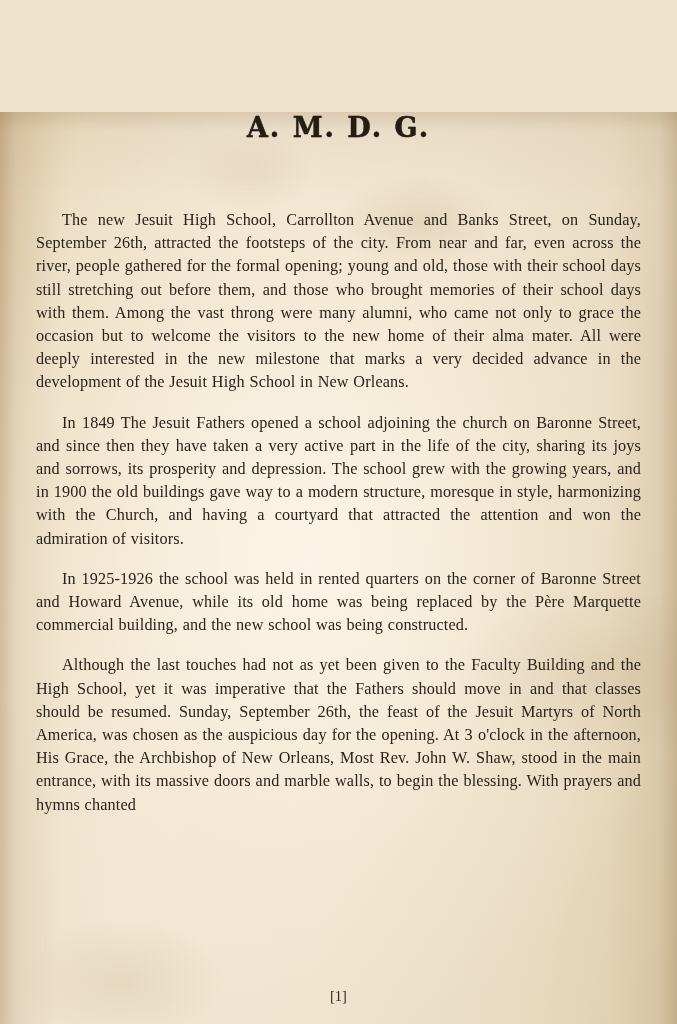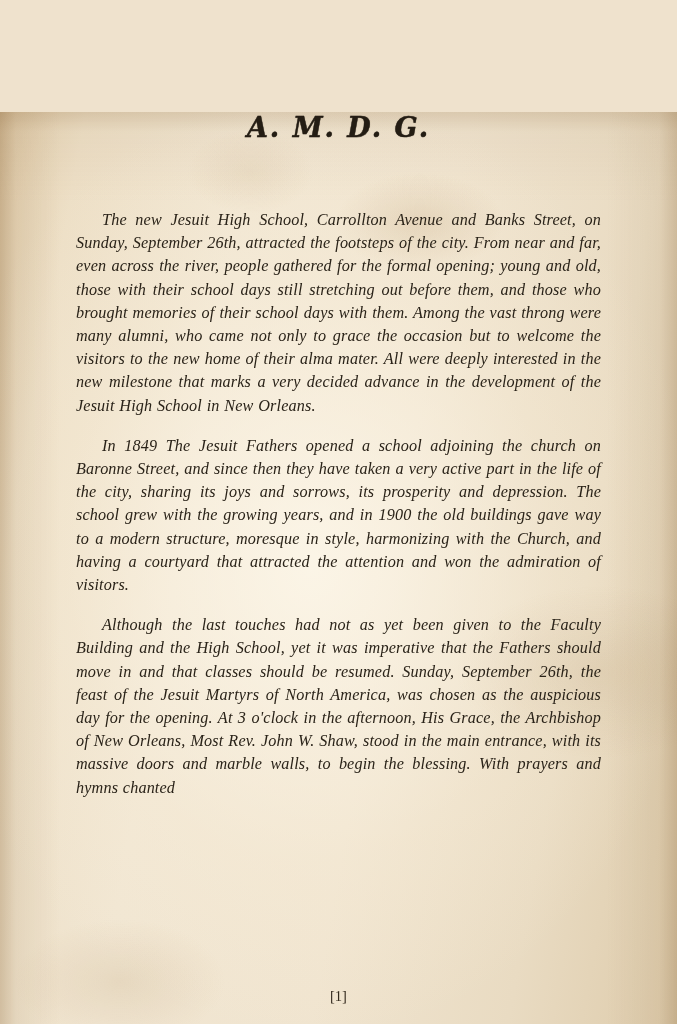--- a/index.html
+++ b/index.html
@@ -45,22 +45,21 @@
     background:
       radial-gradient(ellipse 120px 70px at 420px 110px, rgba(189,160,118,0.20), rgba(0,0,0,0) 70%),
       radial-gradient(ellipse 150px 90px at 120px 870px, rgba(189,160,118,0.16), rgba(0,0,0,0) 70%),
       radial-gradient(ellipse 200px 120px at 600px 560px, rgba(176,146,104,0.14), rgba(0,0,0,0) 72%),
       radial-gradient(ellipse 90px 60px at 250px 60px, rgba(200,175,135,0.14), rgba(0,0,0,0) 70%);
     mix-blend-mode: multiply;
   }
   .content {
     position: relative;
     z-index: 3;
-    padding: 0 76px;
-    font-style: italic;
+    padding: 0 36px;
   }
   .heading {
     text-align: center;
     margin: 112px 0 0 0;
     font-family: "DejaVu Serif", serif;
     font-weight: bold;
     font-size: 27px;
     letter-spacing: 2px;
     color: #241d14;
     text-shadow: 0 0 1px rgba(40,30,18,0.5);
@@ -97,19 +96,20 @@
 <body>
 
 <div class="page">
   <div class="content">
 
     <h1 class="heading">A. M. D. G.</h1>
 
     <div class="body-text">
       <p class="para">The new Jesuit High School, Carrollton Avenue and Banks Street, on Sunday, September 26th, attracted the footsteps of the city.   From near and far, even across the river, people gathered for the formal opening; young and old, those with their school days still stretching out before them, and those who brought memories of their school days with them. Among the vast throng were many alumni, who came not only to grace the occasion but to welcome the visitors to the new home of their alma mater.   All were deeply interested in the new milestone that marks a very decided advance in the development of the Jesuit High School in New Orleans.</p>
       <p class="para">In 1849 The Jesuit Fathers opened a school adjoining the church on Baronne Street, and since then they have taken a very active part in the life of the city, sharing its joys and sorrows, its prosperity and depression.   The school grew with the growing years, and in 1900 the old buildings gave way to a modern structure, moresque in style, harmonizing with the Church, and having a courtyard that attracted the attention and won the admiration of visitors.</p>
+      <p class="para">In 1925-1926 the school was held in rented quarters on the corner of Baronne Street and Howard Avenue, while its old home was being replaced by the Père Marquette commercial building, and the new school was being constructed.</p>
       <p class="para">Although the last touches had not as yet been given to the Faculty Building and the High School, yet it was imperative that the Fathers should move in and that classes should be resumed.   Sunday, September 26th, the feast of the Jesuit Martyrs of North America, was chosen as the auspicious day for the opening.   At 3 o'clock in the afternoon, His Grace, the Archbishop of New Orleans, Most Rev. John W. Shaw, stood in the main entrance, with its massive doors and marble walls, to begin the blessing.   With prayers and hymns chanted</p>
     </div>
 
   </div>
 
   <div class="folio">[1]</div>
 </div>
 
 </body></html>

